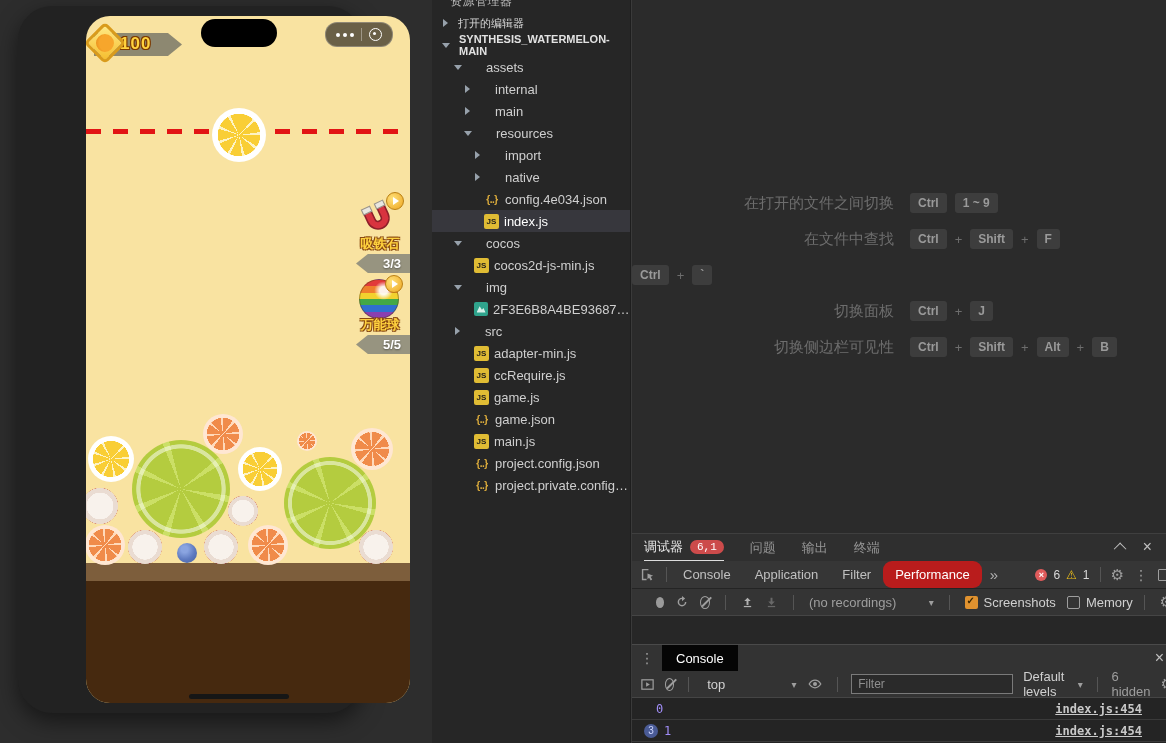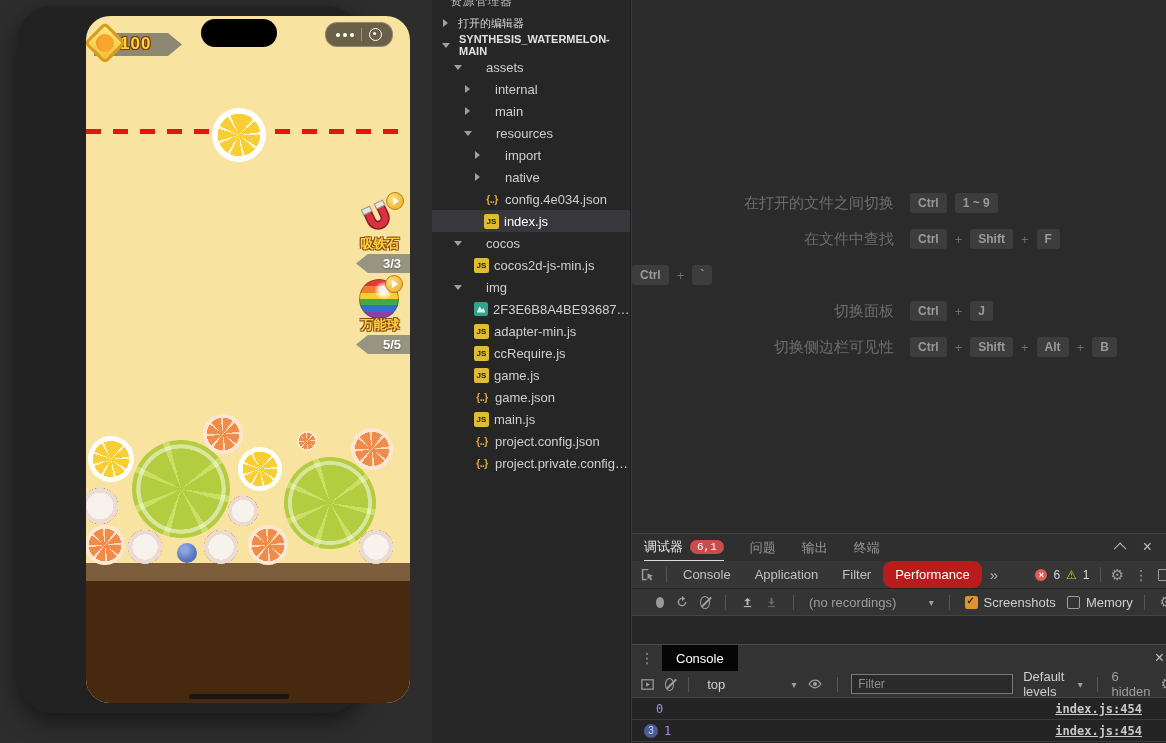--- a/index.html
+++ b/index.html
@@ -271,20 +271,25 @@
         </div>
         <div class="trow" style="padding-left: 20px;">
           <span class="chev down"></span>
           <span class="ticon folder-img-icon"></span>
           <span class="tlabel">img</span>
         </div>
         <div class="trow" style="padding-left: 42px;">
           <span class="ticon imgfile-icon"></span>
           <span class="tlabel">2F3E6B8A4BE936870...</span>
         </div>
+        <div class="trow" style="padding-left: 20px;">
+          <span class="chev right"></span>
+          <span class="ticon folder-src-icon"></span>
+          <span class="tlabel">src</span>
+        </div>
         <div class="trow" style="padding-left: 42px;">
           <span class="ticon js-icon"></span>
           <span class="tlabel">adapter-min.js</span>
         </div>
         <div class="trow" style="padding-left: 42px;">
           <span class="ticon js-icon"></span>
           <span class="tlabel">ccRequire.js</span>
         </div>
         <div class="trow" style="padding-left: 42px;">
           <span class="ticon js-icon"></span>

